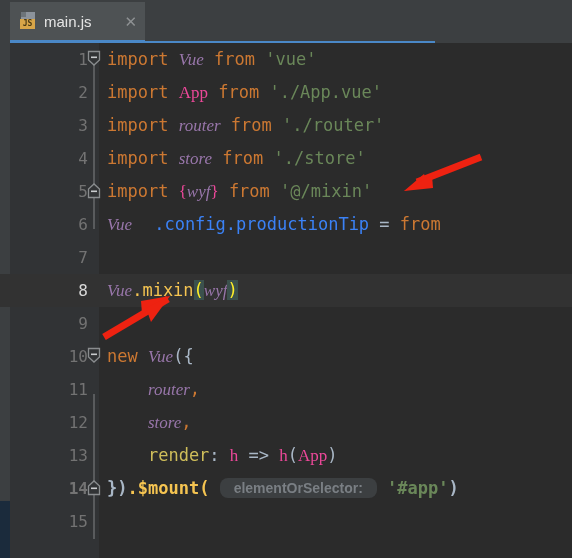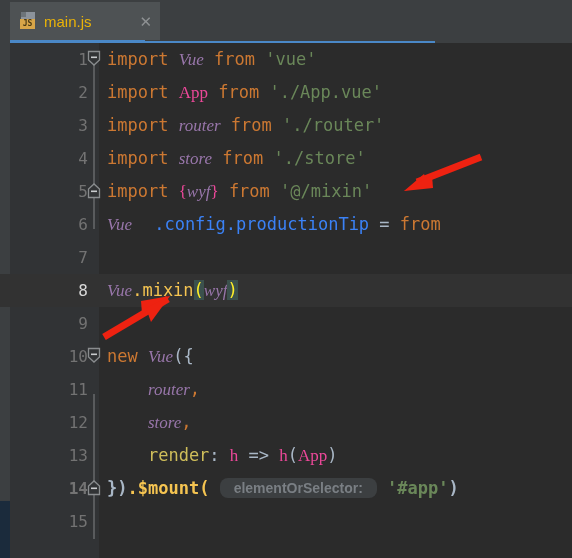--- a/index.html
+++ b/index.html
@@ -16,21 +16,21 @@
   }
 
   
   .tabbar {
     position:absolute; left:0; top:0;
     width:572px; height:42px;
     background:#3c3f41;
   }
   .tab {
     position:absolute; left:10px; top:2px;
-    height:38px; width:150px;
+    height:38px; width:135px;
     background:#4e5254;
     display:flex; align-items:center;
     padding:0 8px 0 10px;
     cursor:default;
   }
   .tab-underline {
     position:absolute; left:10px; top:40px;
     width:135px; height:3px;
     background:#4a88c7;
   }
@@ -62,21 +62,21 @@
     color:#4a3a14;
     font-family:"DejaVu Sans Mono", monospace;
     font-size:8px; font-weight:bold;
     line-height:10px;
     text-align:center;
     letter-spacing:0px;
   }
   .tab-label {
     font-family:"Liberation Sans", sans-serif;
     font-size:15px;
-    color:#eab308;
+    color:#e5e5e5;
     white-space:nowrap;
     flex:1 1 auto;
   }
   .tab-close {
     font-family:"Liberation Sans", sans-serif;
     font-size:15px;
     color:#8e9193;
     margin-left:6px;
     line-height:1;
     cursor:pointer;

